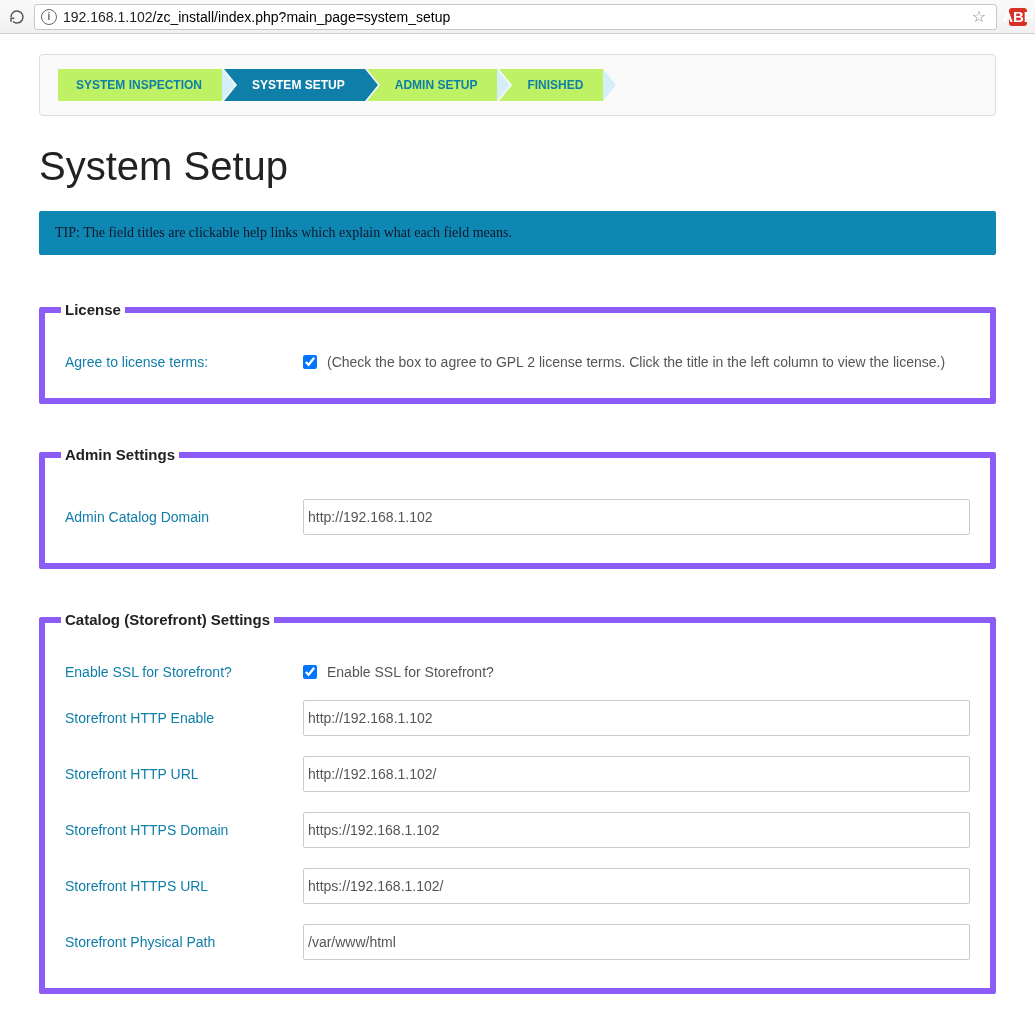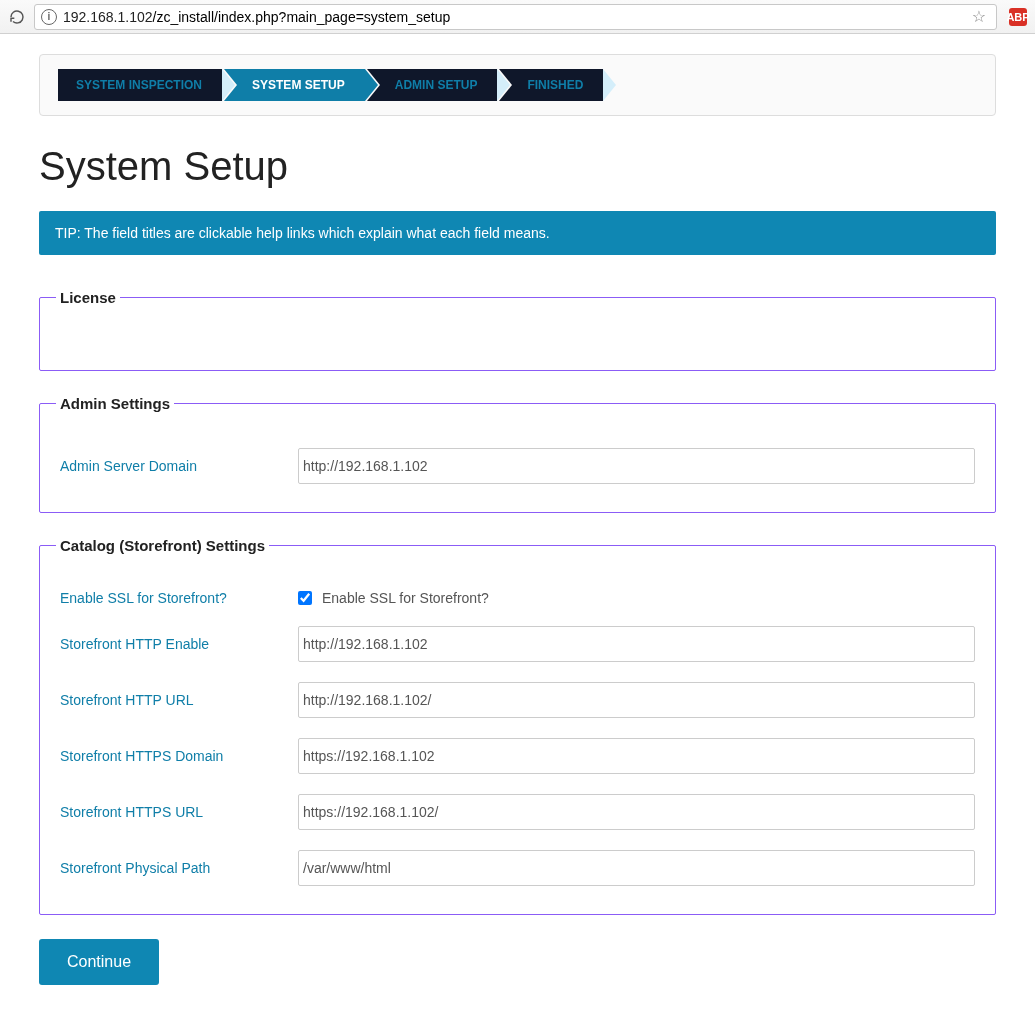--- a/index.html
+++ b/index.html
@@ -46,21 +46,21 @@
     display: flex; align-items: center; justify-content: center;
     font-weight: bold;
   }
   .url-host { color: #222; }
   .url-path { color: #000000; }
   .star-icon { color: #888; font-size: 16px; padding: 0 4px; cursor: pointer; }
   .abp-badge {
     width: 18px; height: 18px;
     background: #d93025;
     color: #fff;
-    font-size: 11px;
+    font-size: 15px;
     font-weight: bold;
     border-radius: 3px;
     display: flex; align-items: center; justify-content: center;
     margin-left: 4px;
   }
 
   
   .page {
     max-width: 985px;
     margin: 0 auto;
@@ -77,21 +77,21 @@
   }
   .steps {
     display: flex;
     font-size: 12px;
     font-weight: 600;
   }
   .step {
     position: relative;
     padding: 9px 20px 9px 28px;
     color: #0f7ea8;
-    background: #0f172a;
+    background: #bef264;
     margin-right: 2px;
     cursor: default;
   }
   .step:first-child { padding-left: 18px; }
   .step::after {
     content: "";
     position: absolute;
     right: -13px;
     top: 0;
     border-top: 16px solid transparent;
@@ -119,33 +119,34 @@
   h1 {
     font-size: 40px;
     font-weight: 400;
     color: #222;
     margin-bottom: 22px;
   }
 
   
   .tip {
     background: #0f87b3;
-    color: #ffffff;
+    color: #0f172a;
     padding: 14px 16px;
     font-size: 14px;
-    margin-bottom: 34px;
+    margin-bottom: 46px;
     border-radius: 2px;
+    font-family: Liberation Serif, serif;
   }
 
   
   fieldset {
-    border: 1px solid #8b5cf6;
+    border: 6px solid #8b5cf6;
     border-radius: 2px;
     padding: 36px 20px 28px 20px;
-    margin-bottom: 24px;
+    margin-bottom: 42px;
     position: relative;
   }
   legend {
     font-weight: bold;
     font-size: 15px;
     color: #222;
     padding: 0 4px;
     margin-left: -4px;
   }
 
@@ -228,27 +229,34 @@
     </div>
   </div>
 
   <h1>System Setup</h1>
 
   <div class="tip">TIP: The field titles are clickable help links which explain what each field means.</div>
 
   
   <fieldset>
     <legend>License</legend>
+    <div class="form-row">
+      <div class="form-label">Agree to license terms:</div>
+      <div class="form-control checkbox-line">
+        <input type="checkbox" checked="" style="">
+        <span>(Check the box to agree to GPL 2 license terms. Click the title in the left column to view the license.)</span>
+      </div>
+    </div>
   </fieldset>
 
   
   <fieldset>
     <legend>Admin Settings</legend>
     <div class="form-row">
-      <div class="form-label">Admin Server Domain</div>
+      <div class="form-label">Admin Catalog Domain</div>
       <div class="form-control">
         <input type="text" value="http://192.168.1.102" style="">
       </div>
     </div>
   </fieldset>
 
   
   <fieldset>
     <legend>Catalog (Storefront) Settings</legend>
 

